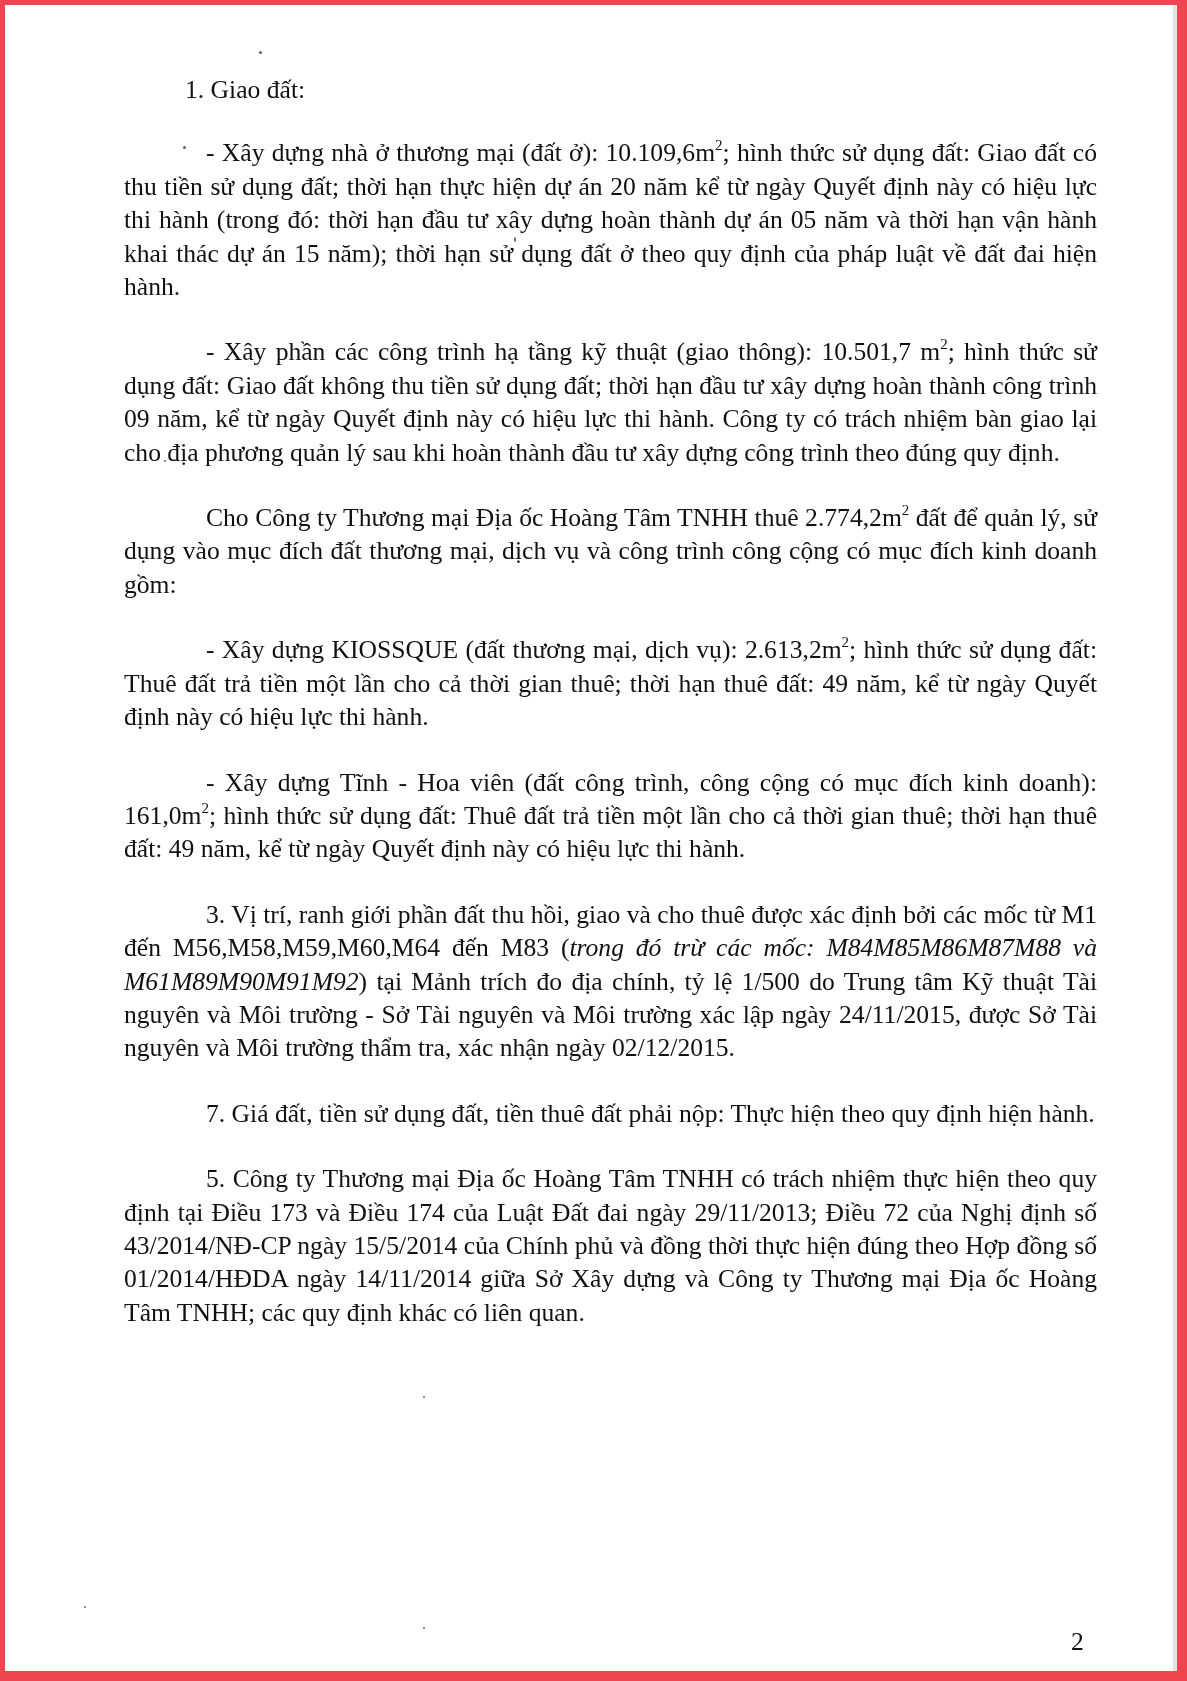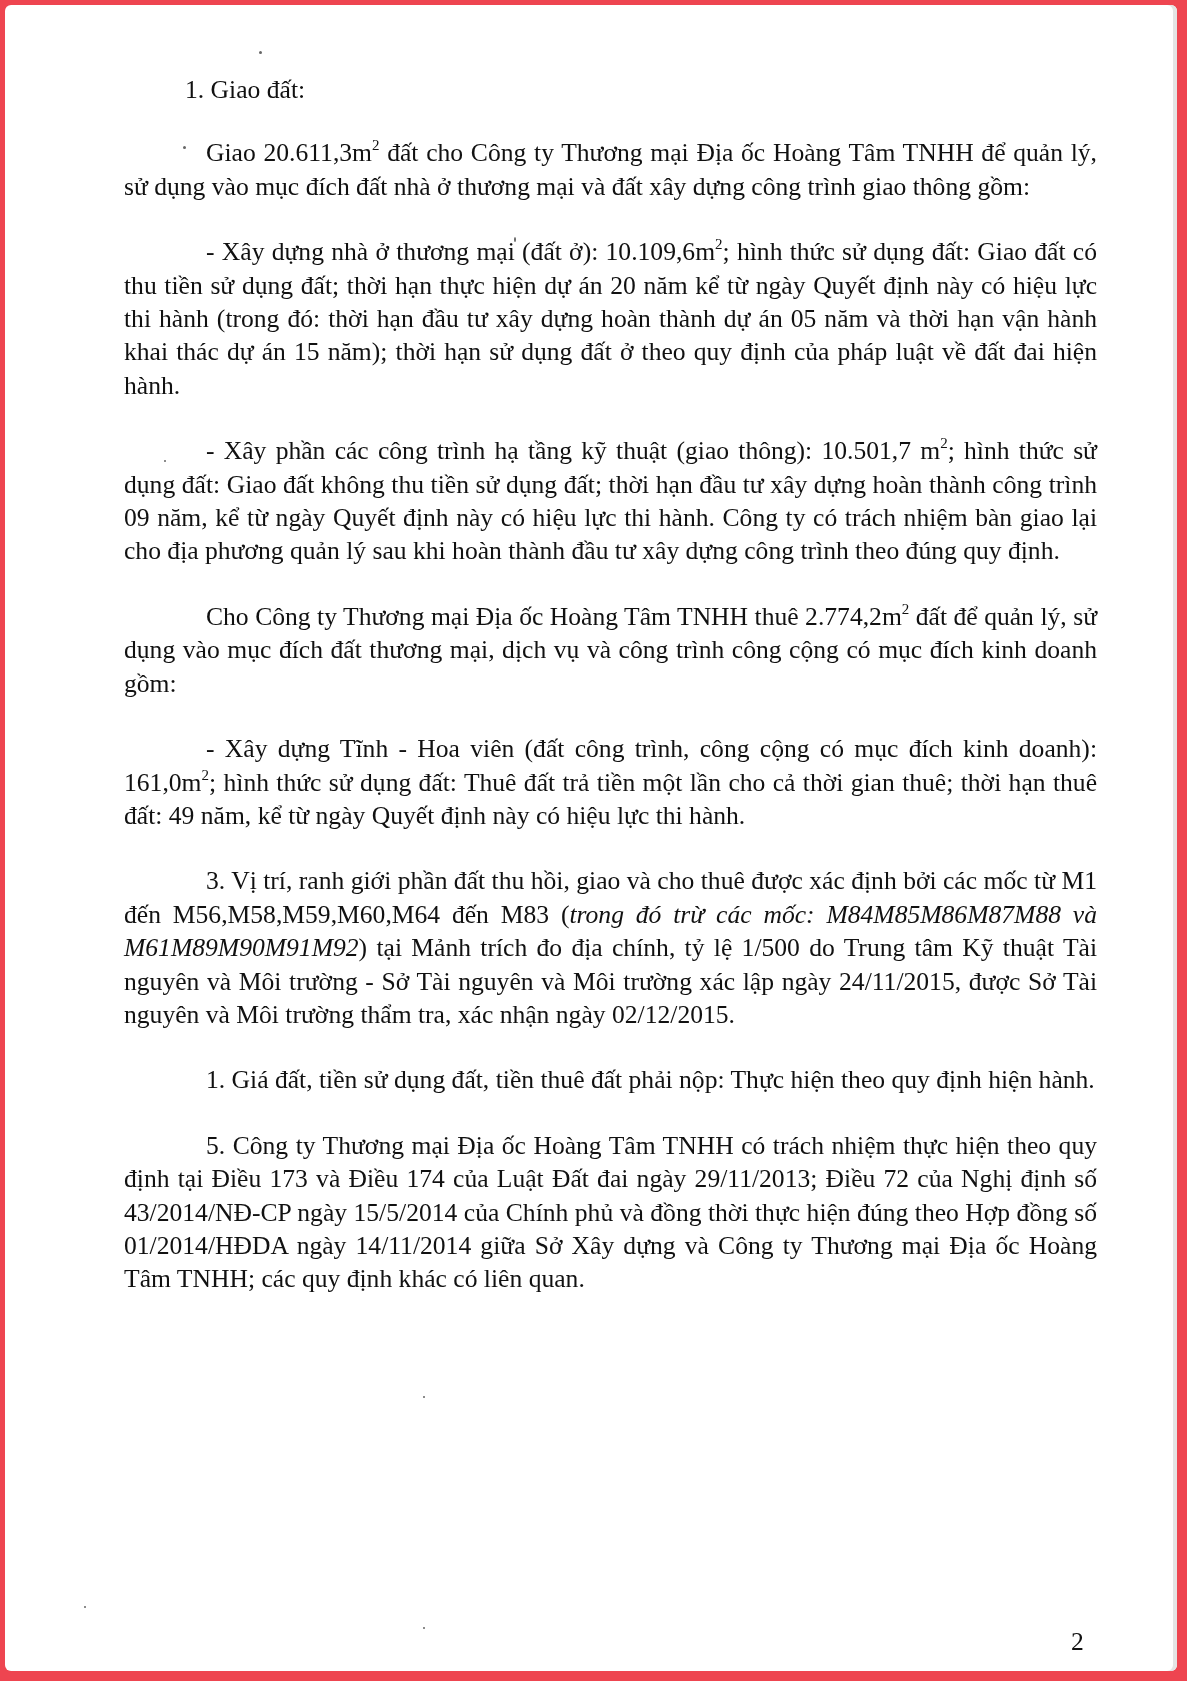--- a/index.html
+++ b/index.html
@@ -16,21 +16,20 @@
       color: #111;
     }
     .page {
       position: absolute;
       left: 5px;
       top: 5px;
       width: 1172px;
       height: 1666px;
       background: #ffffff;
       box-shadow: inset -4px 0 0 #e4e4e4;
-      border-radius: 6px;
     }
     .content {
       position: absolute;
       left: 119px;
       top: 68px;
       width: 973px;
       font-size: 25.6px;
       line-height: 33.4px;
     }
     .p {
@@ -62,48 +61,48 @@
 </head>
 <body>
 
 <div class="page">
   <div class="content">
 
     <p class="p heading item1">
       <span>1. Giao đất:</span>
     </p>
 
-    <p class="p">
-      <span>Giao 20.611,3m</span><sup>2</sup><span> đất cho Công ty Thương mại Địa ốc Hoàng Tâm TNHH để quản lý, sử dụng vào mục đích đất nhà ở thương mại và đất xây dựng công trình giao thông gồm:</span>
-    </p>
 
     <p class="p">
       <span>- Xây dựng nhà ở thương mại (đất ở): 10.109,6m</span><sup>2</sup><span>; hình thức sử dụng đất: Giao đất có thu tiền sử dụng đất; thời hạn thực hiện dự án 20 năm kể từ ngày Quyết định này có hiệu lực thi hành (trong đó: thời hạn đầu tư xây dựng hoàn thành dự án 05 năm và thời hạn vận hành khai thác dự án 15 năm); thời hạn sử dụng đất ở theo quy định của pháp luật về đất đai hiện hành.</span>
     </p>
 
     <p class="p">
       <span>- Xây phần các công trình hạ tầng kỹ thuật (giao thông): 10.501,7 m</span><sup>2</sup><span>; hình thức sử dụng đất: Giao đất không thu tiền sử dụng đất; thời hạn đầu tư xây dựng hoàn thành công trình 09 năm, kể từ ngày Quyết định này có hiệu lực thi hành. Công ty có trách nhiệm bàn giao lại cho địa phương quản lý sau khi hoàn thành đầu tư xây dựng công trình theo đúng quy định.</span>
     </p>
 
 
     <p class="p">
       <span>Cho Công ty Thương mại Địa ốc Hoàng Tâm TNHH thuê 2.774,2m</span><sup>2</sup><span> đất để quản lý, sử dụng vào mục đích đất thương mại, dịch vụ và công trình công cộng có mục đích kinh doanh gồm:</span>
     </p>
 
+    <p class="p">
+      <span>- Xây dựng KIOSSQUE (đất thương mại, dịch vụ): 2.613,2m</span><sup>2</sup><span>; hình thức sử dụng đất: Thuê đất trả tiền một lần cho cả thời gian thuê; thời hạn thuê đất: 49 năm, kể từ ngày Quyết định này có hiệu lực thi hành.</span>
+    </p>
 
     <p class="p">
       <span>- Xây dựng Tĩnh - Hoa viên (đất công trình, công cộng có mục đích kinh doanh): 161,0m</span><sup>2</sup><span>; hình thức sử dụng đất: Thuê đất trả tiền một lần cho cả thời gian thuê; thời hạn thuê đất: 49 năm, kể từ ngày Quyết định này có hiệu lực thi hành.</span>
     </p>
 
     <p class="p">
       <span>3. Vị trí, ranh giới phần đất thu hồi, giao và cho thuê được xác định bởi các mốc từ M1 đến M56,M58,M59,M60,M64 đến M83 (</span><em>trong đó trừ các mốc: M84M85M86M87M88 và M61M89M90M91M92</em><span>) tại Mảnh trích đo địa chính, tỷ lệ 1/500 do Trung tâm Kỹ thuật Tài nguyên và Môi trường - Sở Tài nguyên và Môi trường xác lập ngày 24/11/2015, được Sở Tài nguyên và Môi trường thẩm tra, xác nhận ngày 02/12/2015.</span>
     </p>
 
     <p class="p">
-      <span>1. Giá đất, tiền sử dụng đất, tiền thuê đất phải nộp: Thực hiện theo quy định hiện hành.</span>
+      <span>7. Giá đất, tiền sử dụng đất, tiền thuê đất phải nộp: Thực hiện theo quy định hiện hành.</span>
     </p>
 
     <p class="p">
       <span>5. Công ty Thương mại Địa ốc Hoàng Tâm TNHH có trách nhiệm thực hiện theo quy định tại Điều 173 và Điều 174 của Luật Đất đai ngày 29/11/2013; Điều 72 của Nghị định số 43/2014/NĐ-CP ngày 15/5/2014 của Chính phủ và đồng thời thực hiện đúng theo Hợp đồng số 01/2014/HĐDA ngày 14/11/2014 giữa Sở Xây dựng và Công ty Thương mại Địa ốc Hoàng Tâm TNHH; các quy định khác có liên quan.</span>
     </p>
   </div>
 
   <div class="page-number">2</div>
 
   <span class="speck" style="left:254px;top:46px;width:3px;height:3px;"></span>

